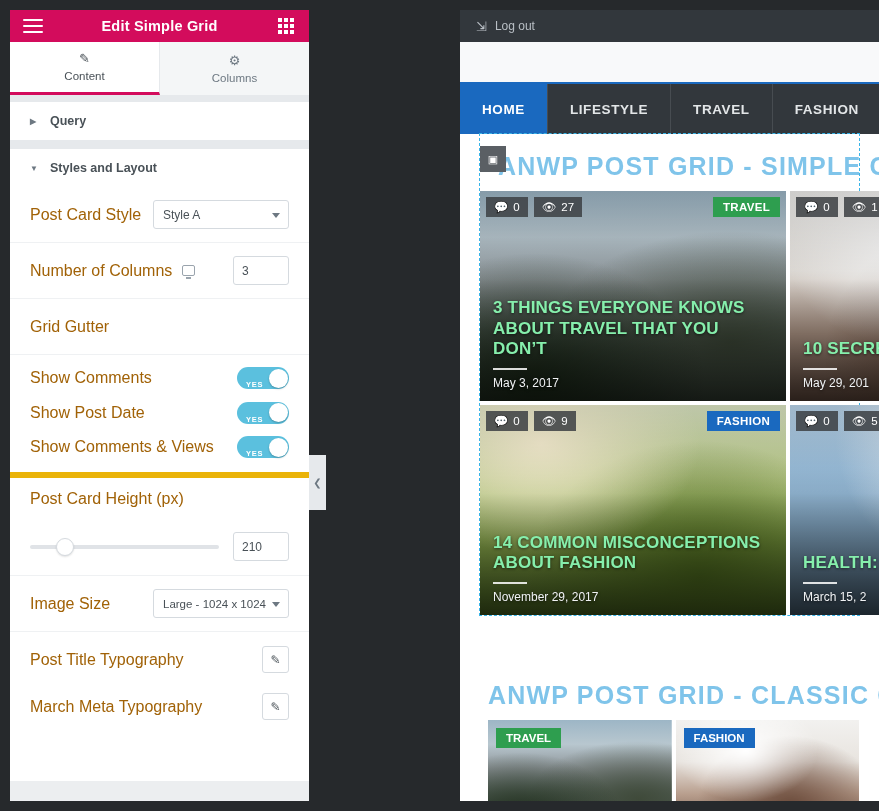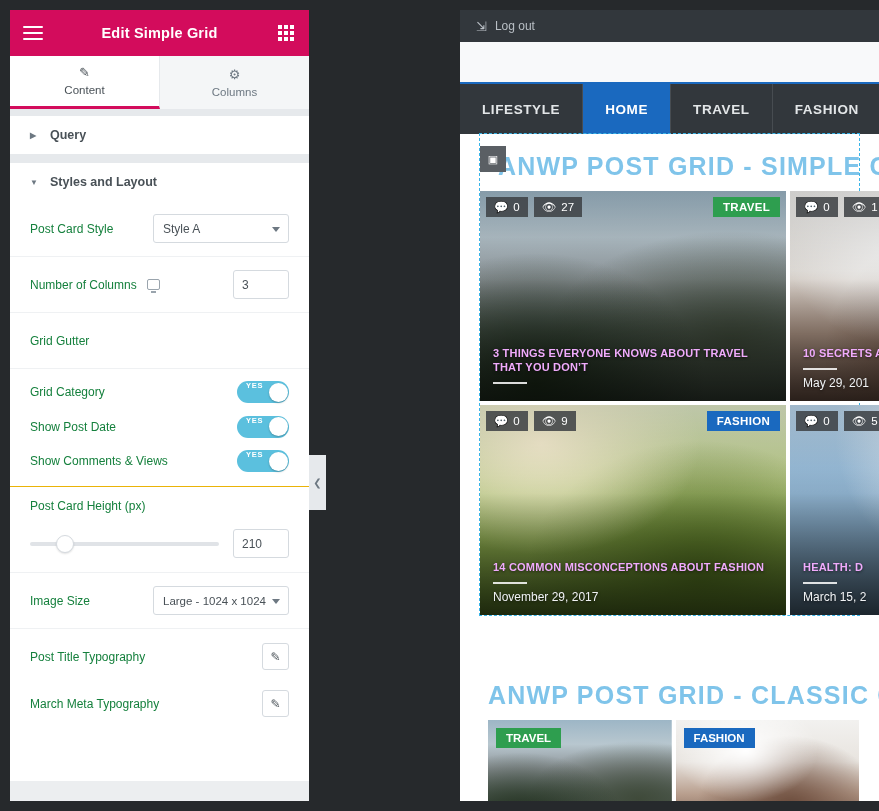--- a/index.html
+++ b/index.html
@@ -13,21 +13,21 @@
 
   
   .panel {
     position: absolute; left: 10px; top: 10px;
     width: 299px; height: 791px;
     background: #ffffff;
     display: flex; flex-direction: column;
     overflow: hidden;
   }
   .panel-header {
-    height: 46px; background: #d30c5c;
+    height: 32px; background: #d30c5c;
     display: flex; align-items: center;
     flex: 0 0 auto; color: #fff;
   }
   .ph-menu { width: 46px; display: flex; align-items: center; justify-content: center; cursor: pointer; }
   .ph-menu .bars { width: 20px; }
   .ph-menu .bars span { display: block; height: 2.6px; background: #fff; margin: 3.4px 0; border-radius: 1px; }
   .ph-title { flex: 1; text-align: center; font-size: 14.5px; font-weight: bold; letter-spacing: .2px; }
   .ph-grid { width: 46px; display: flex; align-items: center; justify-content: center; cursor: pointer; }
   .grid-icon { display: grid; grid-template-columns: repeat(3, 4px); grid-template-rows: repeat(3, 4px); gap: 2px; }
   .grid-icon i { background: #fff; display: block; width: 4px; height: 4px; }
@@ -50,21 +50,21 @@
     background: #ffffff; cursor: pointer; display: flex; align-items: center; gap: 12px;
   }
   .sep { height: 9px; background: #e6e9ec; }
   .caret { font-size: 8px; color: #6d7882; width: 8px; display: inline-block; }
 
   .ctrl {
     display: flex; align-items: center; justify-content: space-between;
     padding: 13px 20px; border-bottom: 1px solid #eff1f3; min-height: 56px;
   }
   .ctrl.tight { min-height: 35px; padding: 6px 20px; border-bottom: none; }
-  .ctrl-label { font-size: 12px; color: #15803d; display: flex; align-items: center; gap: 10px; }
+  .ctrl-label { font-size: 16px; color: #a16207; display: flex; align-items: center; gap: 10px; }
 
   .select {
     position: relative; width: 136px; height: 29px;
     border: 1px solid #d5dadf; border-radius: 3px; background: #fff;
     display: flex; align-items: center; padding: 0 22px 0 9px;
     font-size: 12px; color: #495157; cursor: pointer;
   }
   .select::after {
     content: ""; position: absolute; right: 8px; top: 12px;
     border-left: 4px solid transparent; border-right: 4px solid transparent;
@@ -78,30 +78,30 @@
   .monitor {
     width: 13px; height: 11px; border: 1.6px solid #9aa4ad; border-radius: 2px;
     position: relative;
   }
   .monitor::after {
     content: ""; position: absolute; bottom: -4px; left: 3px; width: 5px; height: 2px; background: #9aa4ad;
   }
 
   .switch {
     width: 52px; height: 22px; border-radius: 11px; background: #5bc0de;
-    position: relative; cursor: pointer; display: flex; align-items: flex-start;
+    position: relative; cursor: pointer; display: flex; align-items: flex-end;
   }
   .switch .txt { font-size: 7.5px; font-weight: bold; color: #ffffff; letter-spacing: .7px; margin-left: 9px; }
   .switch .knob {
     position: absolute; right: 1.5px; top: 1.5px; width: 19px; height: 19px;
     border-radius: 50%; background: #fff; box-shadow: 0 1px 2px rgba(0,0,0,.25);
   }
 
   .slider-block { padding: 12px 20px 14px; border-bottom: 1px solid #eff1f3; }
-  .slider-block .ctrl-label { margin-bottom: 16px; }
+  .slider-block .ctrl-label { margin-bottom: 24px; }
   .slider-row { display: flex; align-items: center; gap: 14px; }
   .track { flex: 1; height: 4px; background: #e0e3e7; border-radius: 2px; position: relative; }
   .track .knob2 {
     position: absolute; top: -7px; left: 14%; width: 18px; height: 18px; border-radius: 50%;
     background: #fff; border: 1px solid #d5dadf; box-shadow: 0 1px 2px rgba(0,0,0,.12);
   }
 
   .colorbox { display: flex; border: 1px solid #d5dadf; border-radius: 3px; overflow: hidden; height: 27px; }
   .swatch {
     width: 32px;
@@ -185,21 +185,21 @@
     padding: 3px 8px; display: flex; align-items: center; gap: 5px;
   }
   .cat {
     position: absolute; top: 6px; right: 6px; z-index: 3; color: #fff;
     font-size: 11.5px; font-weight: bold; padding: 4px 10px; letter-spacing: .3px;
   }
   .cat.travel { background: #2e9e4f; }
   .cat.fashion { background: #1a69bf; }
   .card-body { position: absolute; left: 13px; right: 13px; bottom: 11px; z-index: 3; }
   .card-title {
-    color: #f0abfc; font-size: 11px; font-weight: bold; line-height: 1.22;
+    color: #86efac; font-size: 17px; font-weight: bold; line-height: 1.22;
     letter-spacing: .2px; text-shadow: 0 1px 3px rgba(0,0,0,.6);
   }
   .card-rule { width: 34px; height: 2px; background: rgba(255,255,255,.85); margin: 8px 0 6px; }
   .card-date { color: #f0f2f4; font-size: 12px; text-shadow: 0 1px 3px rgba(0,0,0,.6); }
 
   .spacer-white { height: 56px; background: #fff; }
 
   
   .classic-row { display: flex; gap: 4px; }
   .classic-card { position: relative; width: 306px; height: 110px; overflow: hidden; }
@@ -305,36 +305,36 @@
           <span class="monitor"></span>
         </span>
         <input class="numbox" value="3" style="">
       </div>
 
       <div class="ctrl">
         <span class="ctrl-label">Grid Gutter</span>
       </div>
 
       <div class="ctrl tight" style="padding-top:12px">
-        <span class="ctrl-label">Grid Category</span>
+        <span class="ctrl-label">Show Comments</span>
         <div class="switch">
           <span class="txt">YES</span>
           <span class="knob"></span>
         </div>
       </div>
 
       <div class="ctrl tight">
         <span class="ctrl-label">Show Post Date</span>
         <div class="switch">
           <span class="txt">YES</span>
           <span class="knob"></span>
         </div>
       </div>
 
-      <div class="ctrl tight" style="padding-bottom:14px;border-bottom:1px solid #eab308">
+      <div class="ctrl tight" style="padding-bottom:14px;border-bottom:6px solid #eab308">
         <span class="ctrl-label">Show Comments &amp; Views</span>
         <div class="switch">
           <span class="txt">YES</span>
           <span class="knob"></span>
         </div>
       </div>
 
       <div class="slider-block">
         <div class="ctrl-label">Post Card Height (px)</div>
         <div class="slider-row">
@@ -379,22 +379,22 @@
   <div class="preview">
 
     <div class="adminbar">
       <span class="logout-icon">⇲</span>
       <span>Log out</span>
     </div>
 
     <div class="site-head"></div>
 
     <div class="nav">
+      <div class="nav-item active">HOME</div>
       <div class="nav-item">LIFESTYLE</div>
-      <div class="nav-item active">HOME</div>
       <div class="nav-item">TRAVEL</div>
       <div class="nav-item">FASHION</div>
 
     </div>
 
     <div class="canvas">
 
       <div class="widget-wrap selected">
         <div class="drag-handle">▣</div>
         <div class="grid-title">ANWP POST GRID - SIMPLE GRID</div>
@@ -410,20 +410,21 @@
               </span>
               <span class="chip">
                 <span>👁</span>
                 <span>27</span>
               </span>
             </div>
             <span class="cat travel">TRAVEL</span>
             <div class="card-body">
               <div class="card-title">3 THINGS EVERYONE KNOWS ABOUT TRAVEL THAT YOU DON’T</div>
               <div class="card-rule"></div>
+              <div class="card-date">May 3, 2017</div>
             </div>
           </div>
 
           <div class="card">
             <div class="bg img-coffee"></div>
             <div class="shade"></div>
             <div class="meta-top">
               <span class="chip">
                 <span>💬</span>
                 <span>0</span>

